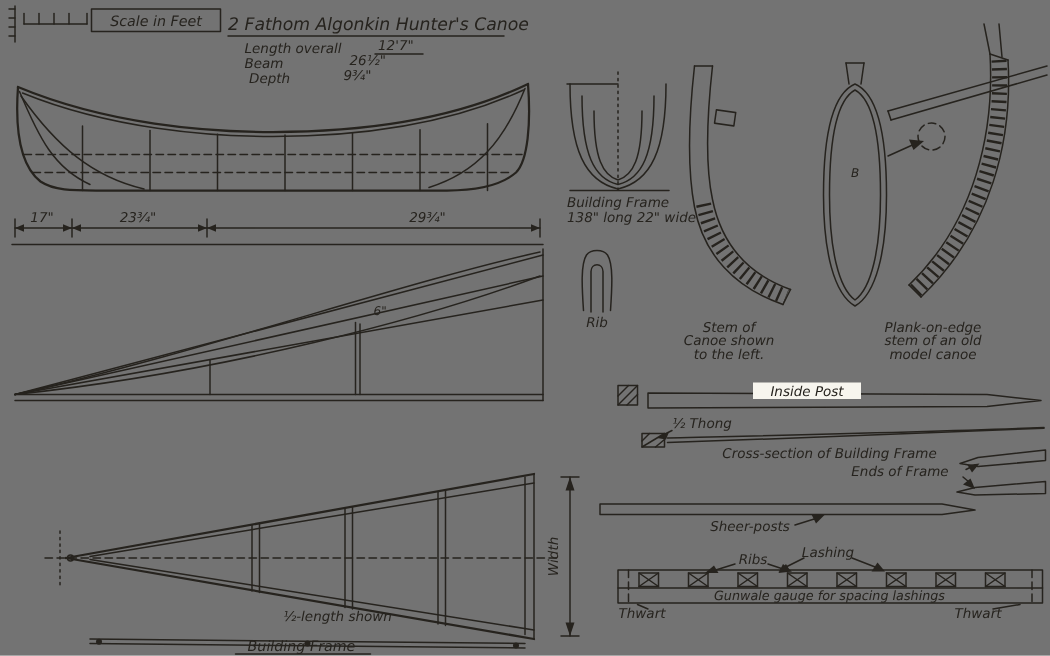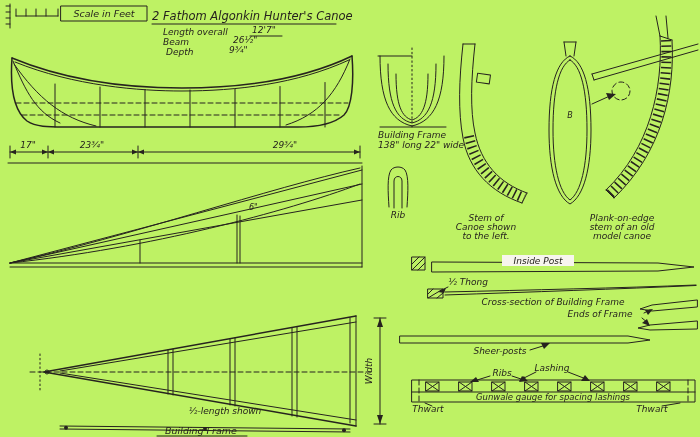--- a/index.html
+++ b/index.html
@@ -1,16 +1,16 @@
 <!DOCTYPE html>
 <html><head>
 <meta charset="utf-8">
 <style>
   html,body{margin:0;padding:0}
-  .sheet{position:relative;width:700px;height:437px;background:#bef264;overflow:hidden}
+  .sheet{position:relative;width:700px;height:437px;background:#737373;overflow:hidden}
   svg{position:absolute;left:0;top:0}
   svg line,svg path,svg polyline,svg rect,svg circle,svg polygon,svg ellipse{
     stroke:#26231e;fill:none;stroke-width:1;stroke-linecap:round;stroke-linejoin:round}
   svg .fill{fill:#26231e;stroke:none}
   svg .bg{fill:#f7f5ee;stroke:none}
   svg .dash{stroke-dasharray:5 3}
   svg .dot{stroke-dasharray:1.5 2.8}
   svg .rungs{stroke-width:10;stroke-dasharray:1.6 3.8;stroke-linecap:butt}
   svg .thk{stroke-width:1.5}
   text{stroke:none;fill:#26231e;font-family:"DejaVu Sans",sans-serif;font-style:italic}

